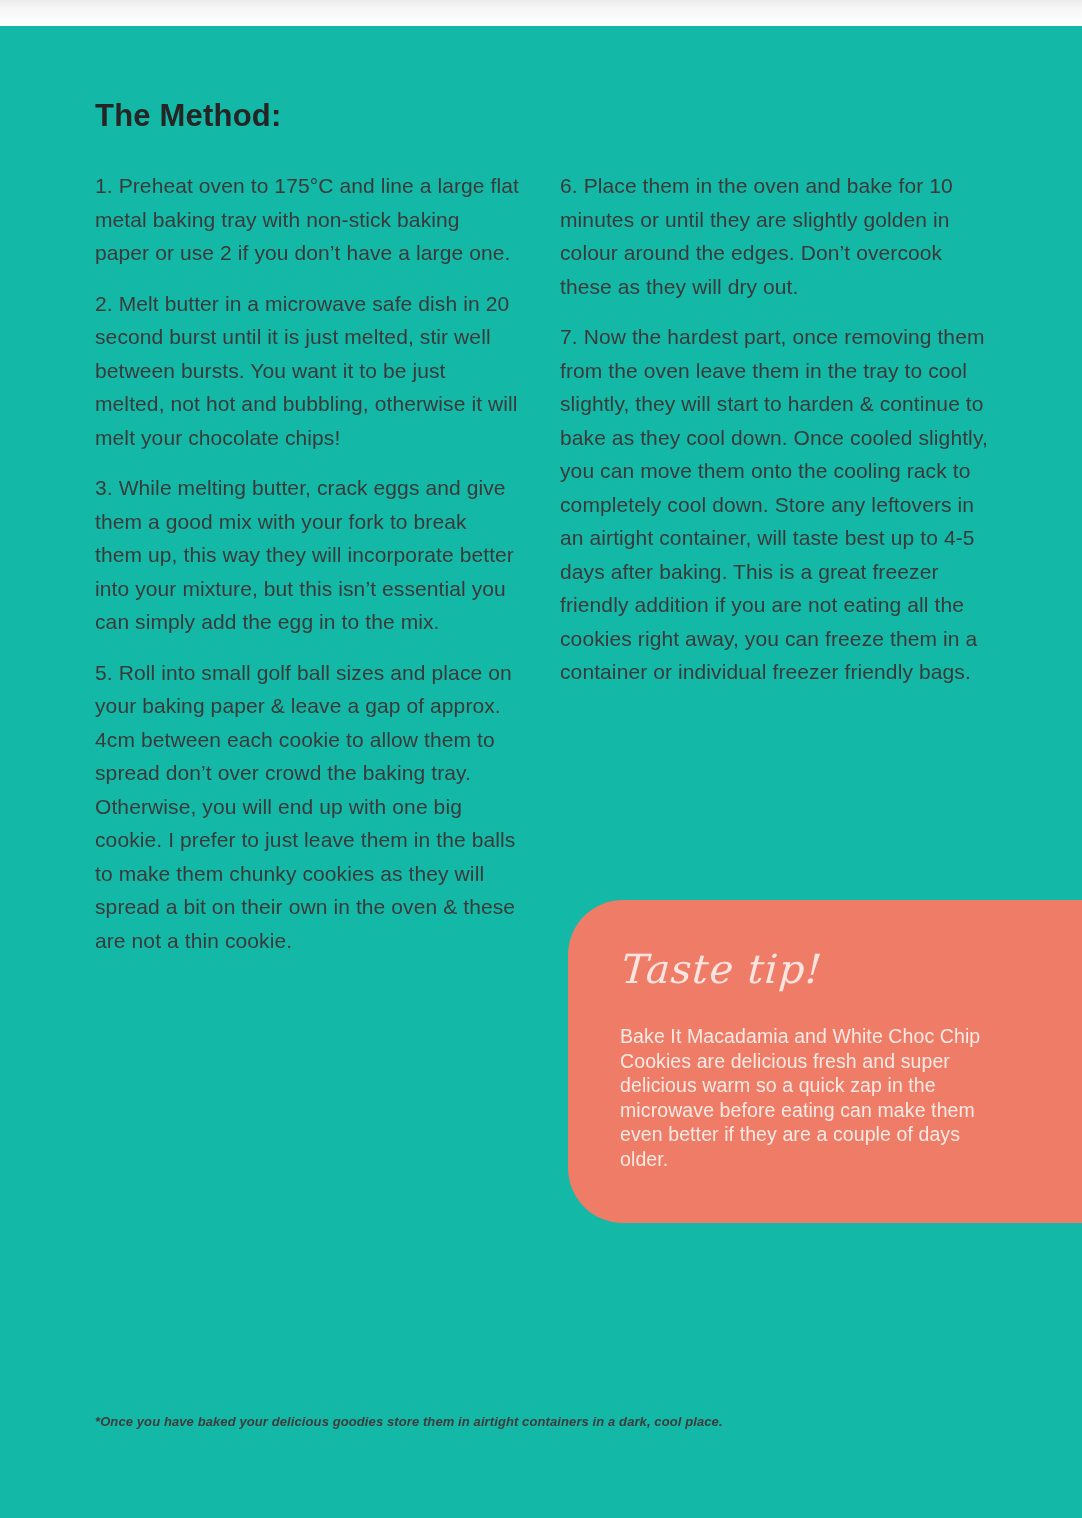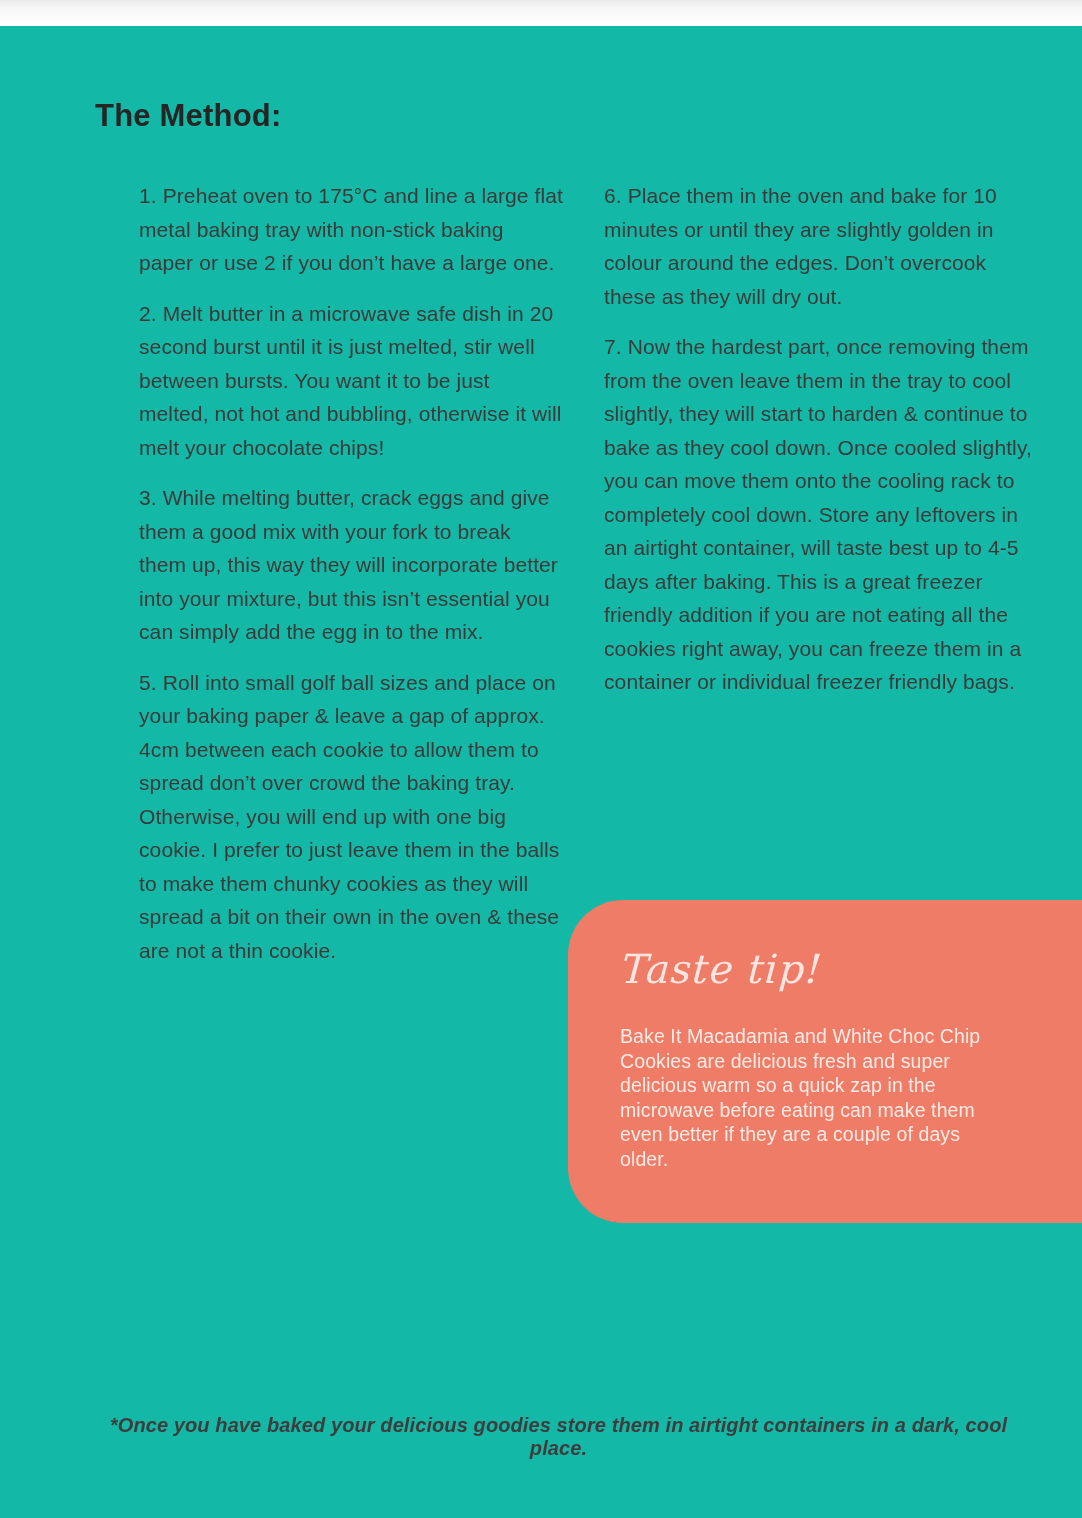--- a/index.html
+++ b/index.html
@@ -28,22 +28,21 @@
   .page-title {
     position: absolute;
     left: 95px; top: 98px;
     font-size: 31px;
     font-weight: 700;
     letter-spacing: 0.2px;
     color: var(--title-text);
   }
   .col {
     position: absolute;
-    top: 179px;
-    margin-left: 44px;
+    top: 169px;
   }
   .col-left  { left: 95px;  width: 424px; }
   .col-right { left: 560px; width: 430px; }
   .step {
     font-size: 21px;
     line-height: 33.5px;
     color: var(--body-text);
     margin-bottom: 17px;
     letter-spacing: 0.1px;
   }
@@ -71,26 +70,25 @@
     margin-top: 32px;
     max-width: 378px;
     font-size: 19.5px;
     line-height: 24.5px;
     color: var(--tip-text);
     letter-spacing: 0.1px;
   }
   .footnote {
     position: absolute;
     left: 95px; top: 1414px; right: 60px;
-    font-size: 20px;
+    font-size: 13px;
     font-style: italic;
     font-weight: 700;
     color: #3D3D3D;
     letter-spacing: 0.1px;
-    text-align: center;
   }
 </style>
 </head>
 <body>
 
 <div class="page">
 
   <div class="top-shade"></div>
 
   <h1 class="page-title">The Method:</h1>

